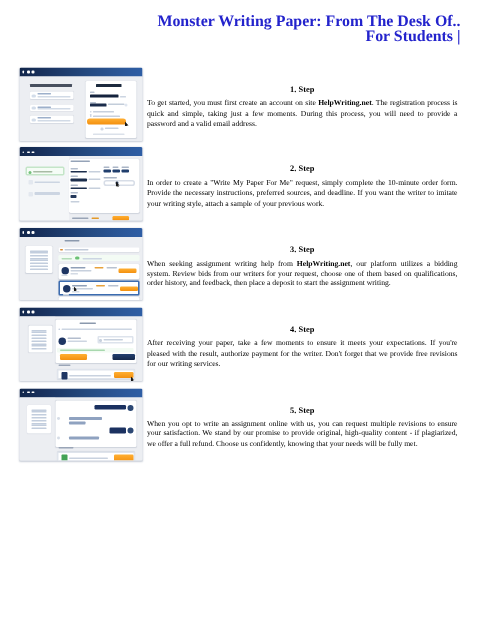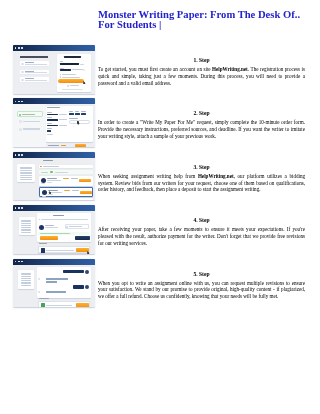--- a/index.html
+++ b/index.html
@@ -1,18 +1,18 @@
 <!DOCTYPE html>
 <html><head>
 <meta charset="utf-8">
 <style>
   html,body{margin:0;padding:0;background:#fff;}
   body{width:320px;height:414px;font-family:"Liberation Serif",serif;overflow:hidden;}
   .page{position:relative;width:320px;height:414px;background:#fff;}
-  .doc-title{position:absolute;left:98px;top:10px;width:209px;text-align:left;color:#2323cc;font-weight:bold;font-size:10.6px;line-height:10.2px;}
+  .doc-title{position:absolute;left:98px;top:10px;width:209px;text-align:right;color:#2323cc;font-weight:bold;font-size:10.6px;line-height:10.2px;}
   .steps{position:absolute;left:0;top:57px;width:320px;}
   .step{position:relative;height:53.4px;}
   .step-text{margin-left:98px;width:207px;}
   .step-head{text-align:center;font-weight:bold;font-size:5.6px;line-height:7px;margin:0 0 2px 0;color:#000;}
   .step-body{font-size:5.1px;line-height:6.8px;text-align:justify;color:#000;margin:0;}
 
   
   .shot{position:absolute;left:12.5px;top:-12px;width:82px;}
   .win{width:82px;background:#edeff3;border-radius:1px;box-shadow:0 .4px 1.2px rgba(40,60,100,.25);overflow:hidden;}
   .tbar{height:6px;background:linear-gradient(92deg,#11264a 0%,#18305c 18%,#24497f 55%,#2c589a 85%,#2e5ea5 100%);display:flex;align-items:center;padding-left:2.4px;}

